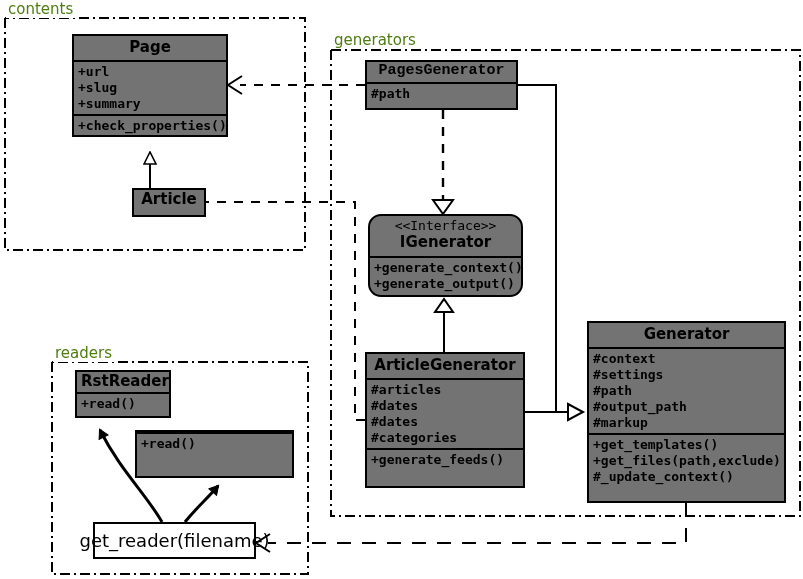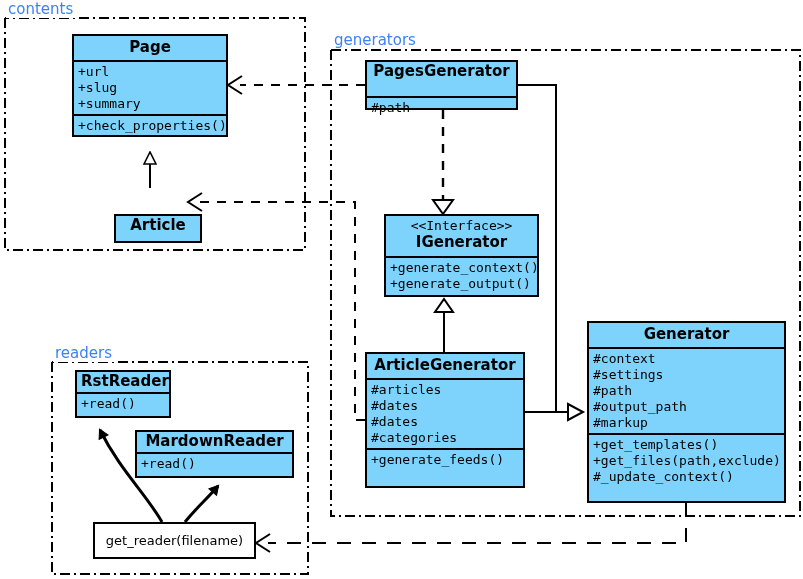--- a/index.html
+++ b/index.html
@@ -20,31 +20,31 @@
     left: 0;
     top: 0;
     width: 803px;
     height: 579px;
   }
   
   .pkg-label {
     position: absolute;
     font-family: "DejaVu Sans", sans-serif;
     font-size: 15px;
-    color: #3b82f6;
+    color: #4d7c0f;
     background: #fff;
     padding: 0 2px;
     white-space: nowrap;
   }
   
   .cls {
     position: absolute;
     box-sizing: border-box;
     border: 2px solid #000;
-    background: #7dd3fc;
+    background: #737373;
   }
   .cls .row {
     box-sizing: border-box;
     padding: 1px 4px 2px 4px;
   }
   .cls .name {
     text-align: center;
     font-weight: bold;
     font-size: 15px;
     font-family: "DejaVu Sans", sans-serif;
@@ -56,20 +56,21 @@
     text-align: center;
     font-weight: normal;
     font-size: 13px;
     font-family: "DejaVu Sans Mono", monospace;
     padding-top: 3px;
     padding-bottom: 0px;
     line-height: 1.15;
   }
   .cls .sep {
     border-top: 2px solid #000;
+    font-weight: bold;
   }
   .cls .member {
     font-family: "DejaVu Sans Mono", monospace;
     font-size: 13px;
     line-height: 16px;
     white-space: nowrap;
     text-align: left;
   }
   .cls .attrs, .cls .ops {
     padding-top: 2px;
@@ -77,21 +78,21 @@
   }
   .func {
     position: absolute;
     box-sizing: border-box;
     border: 2px solid #000;
     background: #ffffff;
     display: flex;
     align-items: center;
     justify-content: center;
     font-family: "DejaVu Sans", sans-serif;
-    font-size: 13px;
+    font-size: 18px;
   }
 </style>
 </head>
 <body>
 
 <div id="canvas">
 
   <svg class="layer" viewBox="0 0 803 579">
     <defs>
       <marker id="hollowTri" markerWidth="14" markerHeight="14" refX="13" refY="7" orient="auto" markerUnits="userSpaceOnUse">
@@ -172,32 +173,32 @@
     <div class="row attrs sep">
       <div class="member">+url</div>
       <div class="member">+slug</div>
       <div class="member">+summary</div>
     </div>
     <div class="row ops sep">
       <div class="member">+check_properties()</div>
     </div>
   </div>
 
-  <div class="cls" style="left:114px; top:188px; width:88px; height:29px;margin-top:26px;">
+  <div class="cls" style="left:132px; top:188px; width:74px; height:29px;">
     <div class="row name" style="padding-top:1px;padding-bottom:1px;">Article</div>
   </div>
 
   <div class="cls" style="left:365px; top:60px; width:153px; height:50px;">
-    <div class="row name" style="padding-top:1px;padding-bottom:16px;">PagesGenerator</div>
+    <div class="row name" style="padding-top:1px;padding-bottom:2px;font-family:Liberation Mono, monospace;">PagesGenerator</div>
     <div class="row attrs sep">
       <div class="member">#path</div>
     </div>
   </div>
 
-  <div class="cls" style="left:384px; top:214px; width:155px; height:83px;">
+  <div class="cls" style="left:368px; top:214px; width:155px; height:83px;border-radius:13px;">
     <div class="row stereo">&lt;&lt;Interface&gt;&gt;</div>
     <div class="row name" style="padding-top:0px;padding-bottom:5px;">IGenerator</div>
     <div class="row ops sep">
       <div class="member">+generate_context()</div>
       <div class="member">+generate_output()</div>
     </div>
   </div>
 
   <div class="cls" style="left:365px; top:352px; width:160px; height:136px;">
     <div class="row name">ArticleGenerator</div>
@@ -229,21 +230,20 @@
   </div>
 
   <div class="cls" style="left:75px; top:370px; width:96px; height:48px;">
     <div class="row name" style="padding-top:1px;padding-bottom:2px;">RstReader</div>
     <div class="row ops sep">
       <div class="member">+read()</div>
     </div>
   </div>
 
   <div class="cls" style="left:135px; top:430px; width:159px; height:48px;">
-    <div class="row name" style="padding-top:1px;padding-bottom:2px;">MardownReader</div>
     <div class="row ops sep">
       <div class="member">+read()</div>
     </div>
   </div>
 
   <div class="func" style="left:93px; top:522px; width:163px; height:37px;">
     <span>get_reader(filename)</span>
   </div>
 
 </div>

